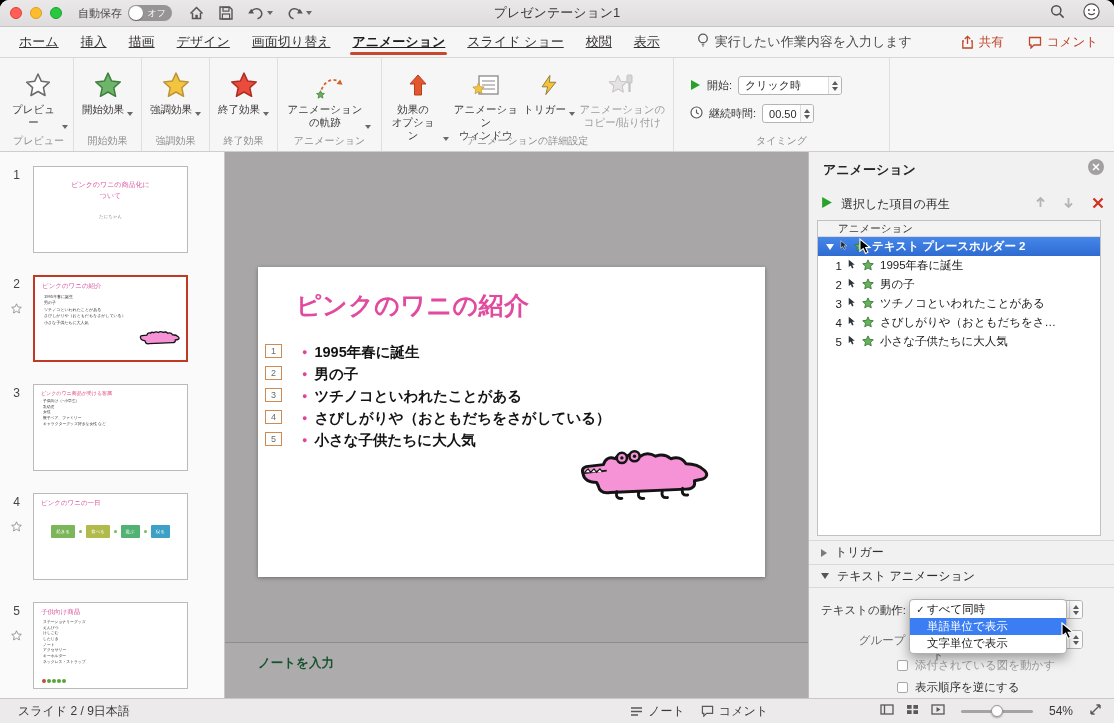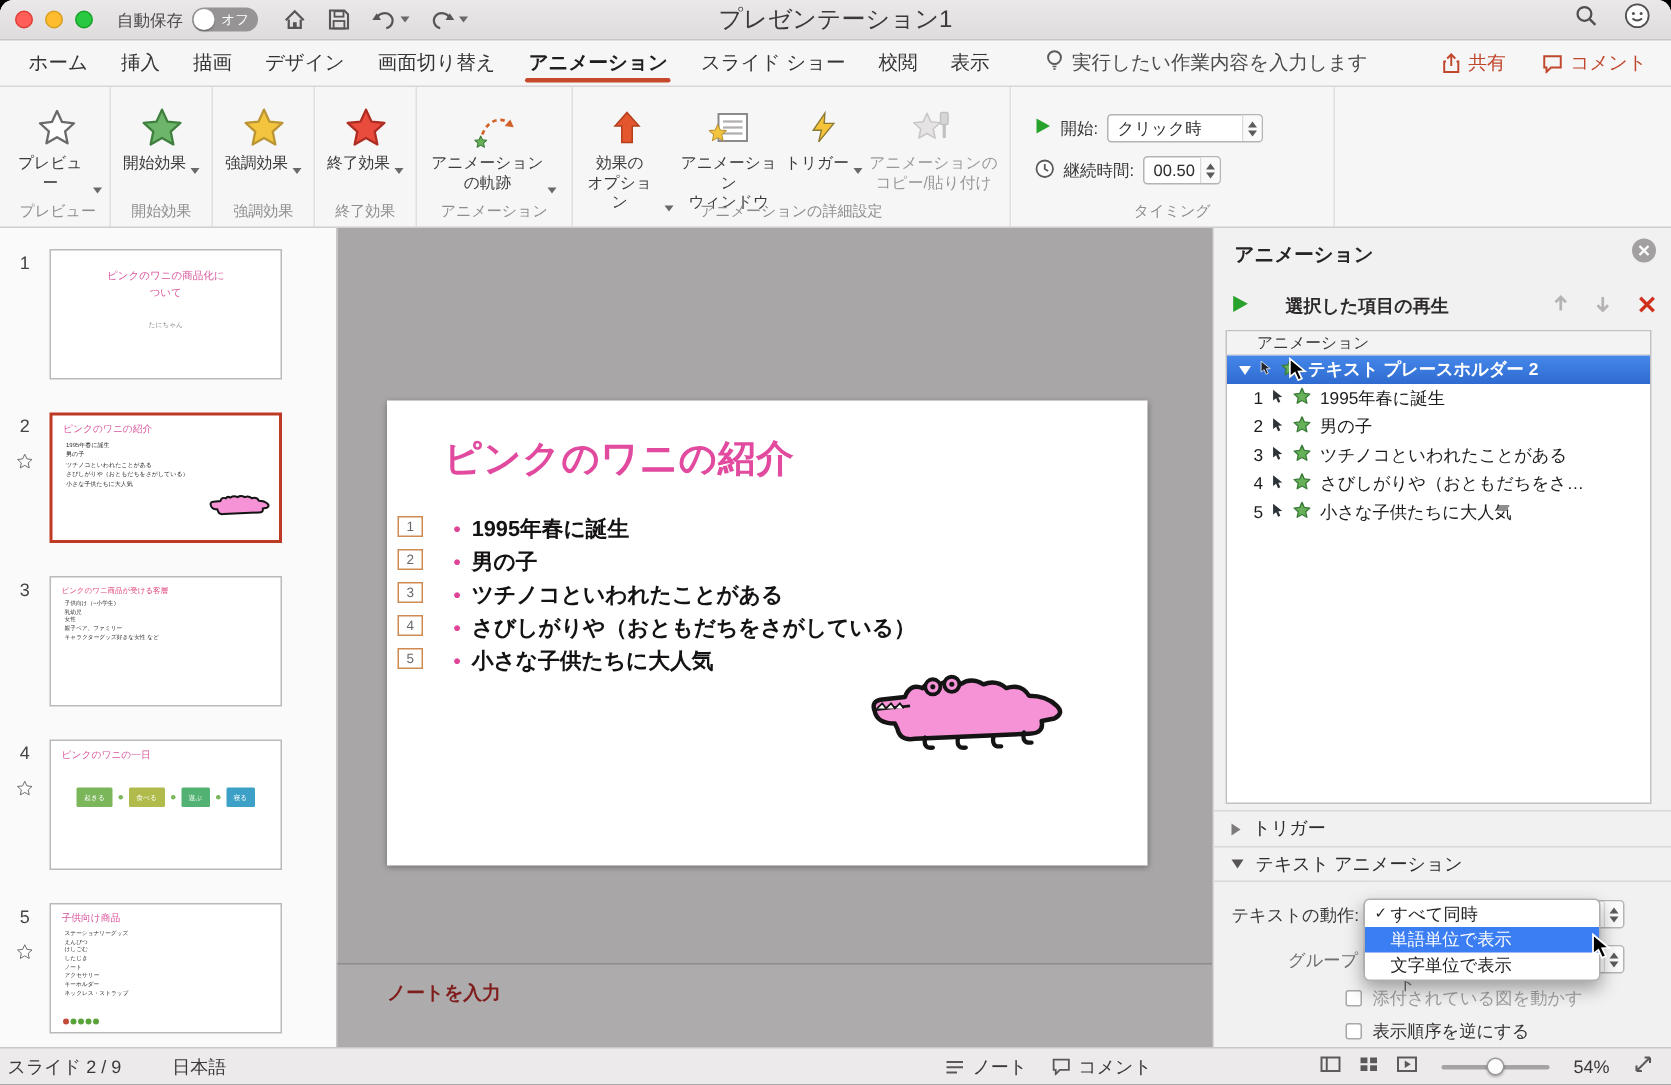--- a/index.html
+++ b/index.html
@@ -14,28 +14,28 @@
   .tl{width:12px;height:12px;border-radius:50%;}
   .tl.r{background:#ff5f57;border:1px solid #de3e36;}
   .tl.y{background:#febc2e;border:1px solid #d89f1e;}
   .tl.g{background:#28c840;border:1px solid #1aa32c;}
   .autosave{display:flex;align-items:center;margin-left:16px;gap:6px;font-size:11px;color:#4a4849;}
   .pill{width:44px;height:16px;border-radius:8px;background:#969495;position:relative;}
   .pill .knob{position:absolute;left:1px;top:1px;width:14px;height:14px;border-radius:50%;background:#fff;box-shadow:0 1px 1px rgba(0,0,0,.3);}
   .pill .ptxt{position:absolute;right:6px;top:2px;font-size:9px;color:#fff;}
   .tbicons{display:flex;align-items:center;gap:13px;margin-left:16px;}
   .tbico{display:flex;align-items:center;gap:2px;}
-  .tbtitle{position:absolute;left:50%;transform:translateX(-50%);font-size:16px;color:#3b393a;}
+  .tbtitle{position:absolute;left:50%;transform:translateX(-50%);font-size:13px;color:#3b393a;}
   .tbright{margin-left:auto;display:flex;align-items:center;gap:18px;margin-right:14px;}
   .chev{display:inline-block;width:0;height:0;border-left:3.5px solid transparent;border-right:3.5px solid transparent;border-top:4px solid #6a6869;}
 
   
   .tabrow{position:absolute;top:27px;left:0;right:0;height:31px;background:#f7f6f7;border-bottom:1px solid #d8d6d7;display:flex;align-items:center;z-index:19;}
   .tabs{display:flex;margin-left:8px;height:100%;align-items:center;}
-  .tab{padding:0 11px;font-size:13px;color:#343233;height:100%;display:flex;align-items:center;position:relative;cursor:default;}
+  .tab{padding:0 11px;font-size:13px;color:#343233;height:100%;display:flex;align-items:center;position:relative;cursor:default;text-decoration:underline;}
   .tab.active{color:#1f1d1e;font-weight:700;}
   .tab.active::after{content:"";position:absolute;left:9px;right:9px;bottom:2px;height:3px;border-radius:2px;background:#c6492d;}
   .tellme{display:flex;align-items:center;gap:6px;margin-left:26px;font-size:13px;color:#4d4b4c;}
   .tabrgt{margin-left:auto;display:flex;align-items:center;gap:24px;margin-right:16px;font-size:12.5px;color:#c0462c;}
   .tabbtn{display:flex;align-items:center;gap:5px;}
 
   
   .ribbon{position:absolute;top:58px;left:0;right:0;height:94px;background:#f7f6f7;border-bottom:1px solid #cfcdce;display:flex;padding:0 4px;z-index:18;}
   .rgroup{position:relative;border-right:1px solid #e0dedf;display:flex;align-items:flex-start;padding:6px 4px 16px;}
   .rglabel{position:absolute;bottom:3px;left:0;right:0;text-align:center;font-size:10px;color:#8f8d8e;white-space:nowrap;}
@@ -86,21 +86,21 @@
   .editor{flex:1;background:#a9a6a7;position:relative;}
   .slide{position:absolute;left:33px;top:115px;width:507px;height:310px;background:#fff;box-shadow:0 1px 4px rgba(0,0,0,.35);}
   .sl-title{position:absolute;left:38px;top:22px;font-size:25px;font-weight:600;color:#e14a9e;letter-spacing:.5px;}
   .sl-bullets{position:absolute;left:44px;top:74px;display:flex;flex-direction:column;}
   .sl-row{position:relative;height:22px;display:flex;align-items:center;}
   .sl-tag{position:absolute;left:-37px;top:3px;width:17px;height:14px;border:1px solid #cf8a52;background:#fff;color:#6b696a;font-size:9px;display:flex;align-items:center;justify-content:center;}
   .sl-text{font-size:14.5px;font-weight:700;color:#141213;white-space:nowrap;}
   .sl-text::before{content:"●";color:#e0449a;font-size:9px;margin-right:7px;vertical-align:2px;}
   .croc{position:absolute;left:320px;top:178px;}
   .notes{position:absolute;left:0;right:0;bottom:0;height:56px;background:#aeabac;border-top:1px solid #8f8c8d;padding:10px 0 0 33px;}
-  .notes-ph{font-size:12.5px;font-weight:700;color:#7f1d1d;}
+  .notes-ph{font-size:12.5px;font-weight:700;color:#14532d;}
 
   
   .pane{width:306px;background:#f2f1f2;border-left:1px solid #bdbbbc;position:relative;font-size:12px;}
   .pane-title{position:absolute;left:14px;top:9px;font-size:13px;font-weight:700;color:#262425;}
   .pane-close{position:absolute;right:10px;top:7px;width:16px;height:16px;border-radius:50%;background:#a2a0a1;display:flex;align-items:center;justify-content:center;}
   .pane-toolbar{position:absolute;left:12px;right:10px;top:42px;height:20px;display:flex;align-items:center;gap:7px;color:#2c2a2b;}
   .pt-spacer{flex:1;}
   .listbox{position:absolute;left:8px;top:68px;width:284px;height:316px;background:#fff;border:1px solid #c2c0c1;}
   .lb-header{height:16px;background:#f4f3f4;border-bottom:1px solid #dbd9da;font-size:10.5px;color:#3a3839;display:flex;align-items:center;padding-left:20px;}
   .lb-grouprow{height:19px;background:linear-gradient(#4587ea,#2f6bd0);color:#fff;display:flex;align-items:center;gap:6px;padding-left:8px;font-size:11.5px;font-weight:700;}
@@ -117,21 +117,21 @@
   .cbrow.disabled{color:#a09e9f;}
   .cb{width:11px;height:11px;background:#fff;border:1px solid #a9a7a8;border-radius:2px;}
   .menu{position:absolute;left:100px;top:447px;width:158px;background:#fff;border:1px solid #b1afb0;border-radius:4px;box-shadow:0 5px 12px rgba(0,0,0,.35);z-index:6;padding:1px 0;}
   .mi{height:17px;display:flex;align-items:center;font-size:11.5px;color:#1f1d1e;padding:0 6px 0 4px;}
   .mi .chk{width:13px;font-size:10px;text-align:center;color:#1f1d1e;}
   .mi.hl{background:#3b7df2;color:#fff;}
   .cursor{position:absolute;z-index:9;}
 
   
   .statusbar{position:absolute;left:0;right:0;bottom:0;height:25px;background:#eceaeb;border-top:1px solid #c9c7c8;display:flex;align-items:center;font-size:12px;color:#3a3839;z-index:20;}
-  .sb-left{display:flex;align-items:center;gap:34px;margin-left:5px;}
+  .sb-left{display:flex;align-items:center;margin-left:18px;}
   .sb-right{margin-left:auto;display:flex;align-items:center;gap:16px;margin-right:12px;}
   .sb-item{display:flex;align-items:center;gap:5px;}
   .viewicons{display:flex;align-items:center;gap:12px;margin-left:96px;}
   .zslider{width:72px;height:3px;background:#a5a3a4;border-radius:2px;position:relative;}
   .zknob{position:absolute;left:50%;top:50%;transform:translate(-50%,-50%);width:12px;height:12px;border-radius:50%;background:#fdfdfd;border:1px solid #99979-8;border:1px solid #999798;box-shadow:0 1px 2px rgba(0,0,0,.3);}
 </style>
 </head>
 <body>
 
 <div class="app">
@@ -561,21 +561,21 @@
 
     <div class="pane">
       <div class="pane-title">アニメーション</div>
       <span class="pane-close">
         <svg width="8" height="8" viewBox="0 0 8 8">
             <path d="M1 1 L7 7 M7 1 L1 7" stroke="#fff" stroke-width="1.6"></path>
           </svg>
       </span>
 
       <div class="pane-toolbar">
-        <span style="display:flex;gap:24px;font-weight:bold;">
+        <span style="display:flex;gap:8px;">
           <svg width="12" height="13" viewBox="0 0 11 12">
               <polygon points="1,1 1,11 10,6" fill="#27a22b"></polygon>
             </svg>
           <span>選択した項目の再生</span>
         </span>
         <span class="pt-spacer"></span>
         <span><svg width="13" height="13" viewBox="0 0 13 13">
               <path d="M6.5 11 V2.5 M3 5.5 L6.5 2 L10 5.5" fill="none" stroke="#b5b3b4" stroke-width="1.8"></path>
             </svg></span>
         <span style="margin-left:8px;"><svg width="13" height="13" viewBox="0 0 13 13">

